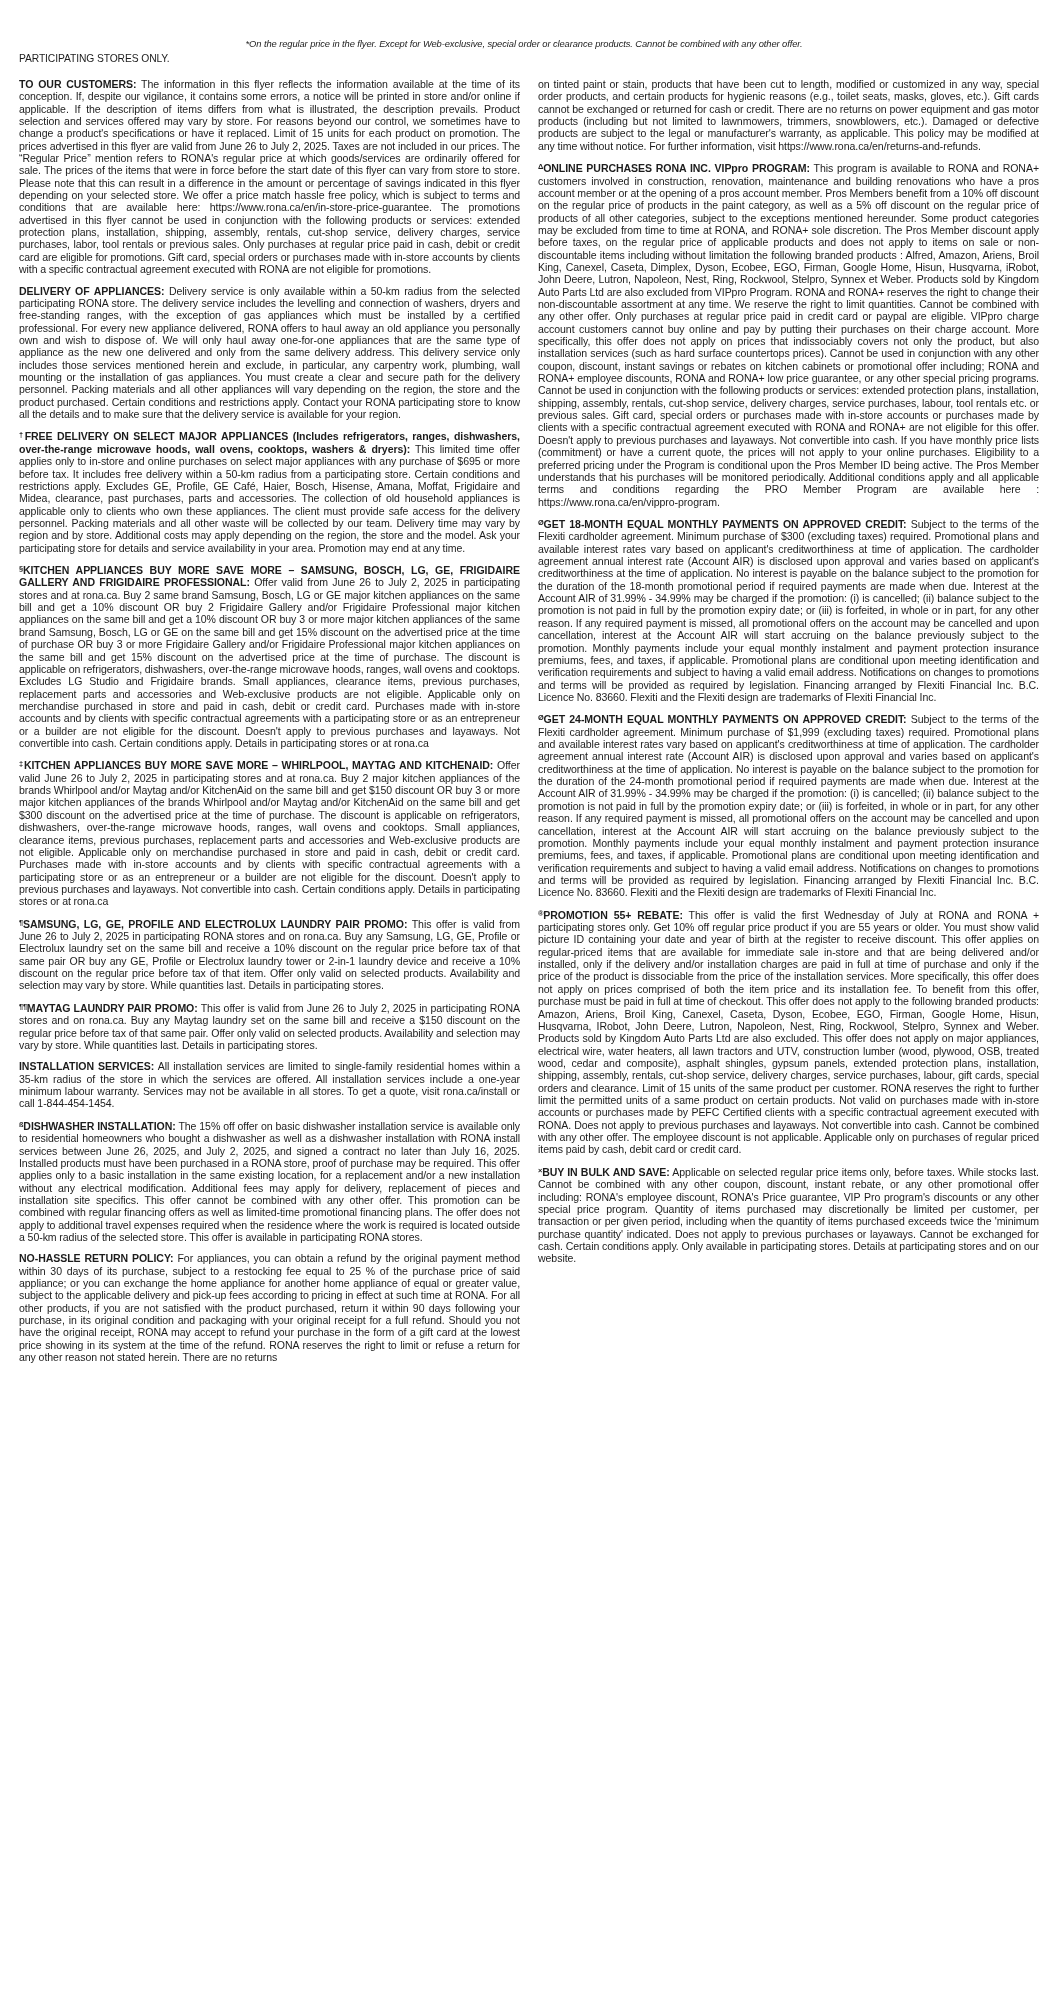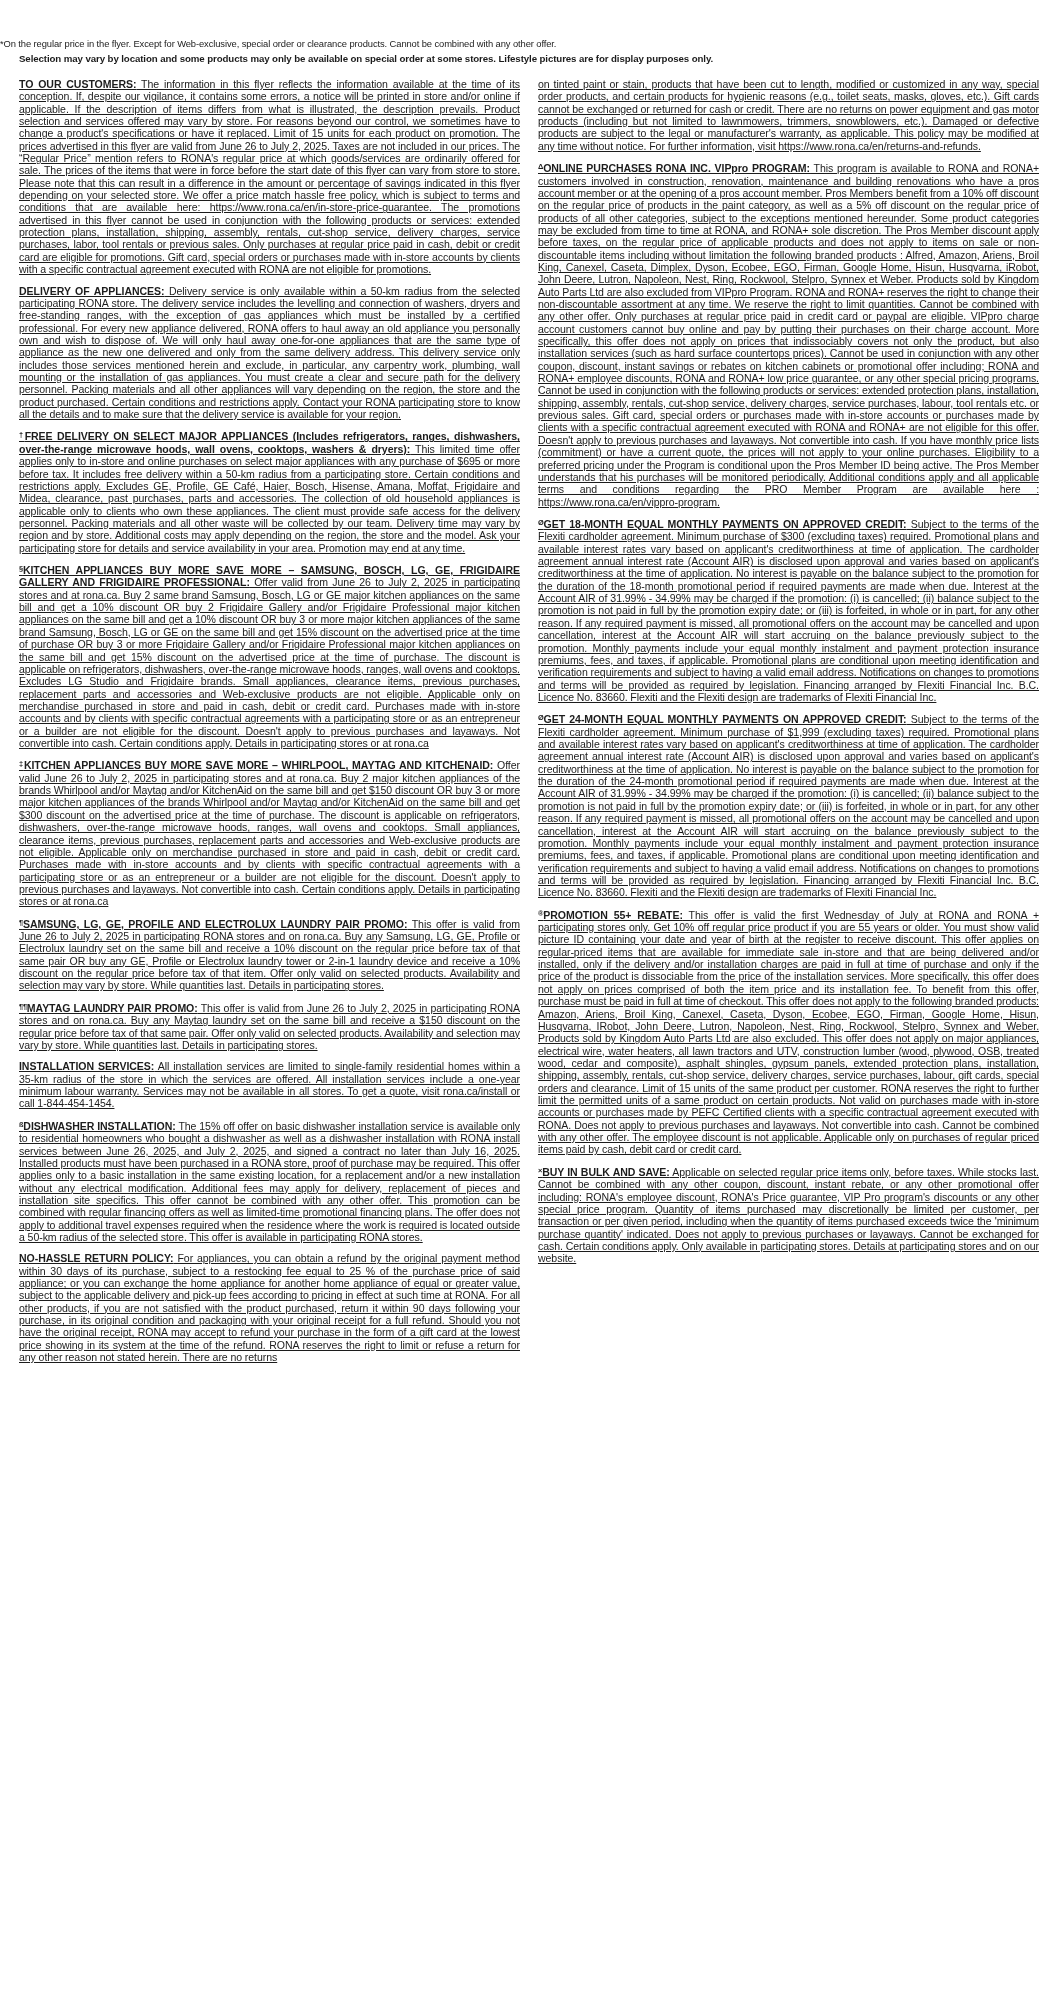--- a/index.html
+++ b/index.html
@@ -22,25 +22,26 @@
     inset: 0;
     padding: 0;
   }
 
   
   .asterisk-note {
     position: absolute;
     top: 38px;
     left: 0;
     width: 1048px;
-    text-align: left;
+    text-align: center;
     font-size: 9.4px;
     line-height: 11px;
     color: #222;
     letter-spacing: -0.1px;
+    font-style: italic;
   }
 
   
   .preamble {
     position: absolute;
     top: 53px;
     left: 19px;
     width: 1020px;
   }
   .preamble .line1 {
@@ -72,21 +73,20 @@
   }
   p.para {
     margin: 0 0 0 0;
     font-size: 10.55px;
     line-height: 12.35px;
     text-align: justify;
     text-justify: inter-word;
     letter-spacing: -0.06px;
     color: #1c1c1c;
     word-spacing: -0.1px;
-    text-decoration: underline;
   }
   p.para + p.para { margin-top: 9px; }
   .hd {
     font-weight: bold;
   }
   .sup {
     font-size: 7.4px;
     vertical-align: 3.2px;
     font-weight: bold;
     letter-spacing: -0.2px;
@@ -100,21 +100,21 @@
   }
 </style>
 </head>
 <body>
 
 <div class="page">
 
   <div class="asterisk-note">*On the regular price in the flyer. Except for Web-exclusive, special order or clearance products. Cannot be combined with any other offer.</div>
 
   <div class="preamble">
-    <div class="line2">Selection may vary by location and some products may only be available on special order at some stores. Lifestyle pictures are for display purposes only.</div>
+    <div class="line1">PARTICIPATING STORES ONLY.</div>
   </div>
 
   <div class="columns">
     <div class="col" id="col-left">
         <p class="para"><span class="hd">TO OUR CUSTOMERS:</span><span> The information in this flyer reflects the information available at the time of its conception. If, despite our vigilance, it contains some errors, a notice will be printed in store and/or online if applicable. If the description of items differs from what is illustrated, the description prevails. Product selection and services offered may vary by store. For reasons beyond our control, we sometimes have to change a product's specifications or have it replaced. Limit of 15 units for each product on promotion. The prices advertised in this flyer are valid from June 26 to July 2, 2025. Taxes are not included in our prices. The “Regular Price” mention refers to RONA's regular price at which goods/services are ordinarily offered for sale. The prices of the items that were in force before the start date of this flyer can vary from store to store. Please note that this can result in a difference in the amount or percentage of savings indicated in this flyer depending on your selected store. We offer a price match hassle free policy, which is subject to terms and conditions that are available here: https://www.rona.ca/en/in-store-price-guarantee. The promotions advertised in this flyer cannot be used in conjunction with the following products or services: extended protection plans, installation, shipping, assembly, rentals, cut-shop service, delivery charges, service purchases, labor, tool rentals or previous sales. Only purchases at regular price paid in cash, debit or credit card are eligible for promotions. Gift card, special orders or purchases made with in-store accounts by clients with a specific contractual agreement executed with RONA are not eligible for promotions.</span></p>
         <p class="para"><span class="hd">DELIVERY OF APPLIANCES:</span><span> Delivery service is only available within a 50-km radius from the selected participating RONA store. The delivery service includes the levelling and connection of washers, dryers and free-standing ranges, with the exception of gas appliances which must be installed by a certified professional. For every new appliance delivered, RONA offers to haul away an old appliance you personally own and wish to dispose of. We will only haul away one-for-one appliances that are the same type of appliance as the new one delivered and only from the same delivery address. This delivery service only includes those services mentioned herein and exclude, in particular, any carpentry work, plumbing, wall mounting or the installation of gas appliances. You must create a clear and secure path for the delivery personnel. Packing materials and all other appliances will vary depending on the region, the store and the product purchased. Certain conditions and restrictions apply. Contact your RONA participating store to know all the details and to make sure that the delivery service is available for your region.</span></p>
         <p class="para"><span class="sup">†</span><span class="hd">FREE DELIVERY ON SELECT MAJOR APPLIANCES (Includes refrigerators, ranges, dishwashers, over-the-range microwave hoods, wall ovens, cooktops, washers &amp; dryers):</span><span> This limited time offer applies only to in-store and online purchases on select major appliances with any purchase of $695 or more before tax. It includes free delivery within a 50-km radius from a participating store. Certain conditions and restrictions apply. Excludes GE, Profile, GE Café, Haier, Bosch, Hisense, Amana, Moffat, Frigidaire and Midea, clearance, past purchases, parts and accessories. The collection of old household appliances is applicable only to clients who own these appliances. The client must provide safe access for the delivery personnel. Packing materials and all other waste will be collected by our team. Delivery time may vary by region and by store. Additional costs may apply depending on the region, the store and the model. Ask your participating store for details and service availability in your area. Promotion may end at any time.</span></p>
         <p class="para"><span class="sup">§</span><span class="hd">KITCHEN APPLIANCES BUY MORE SAVE MORE – SAMSUNG, BOSCH, LG, GE, FRIGIDAIRE GALLERY AND FRIGIDAIRE PROFESSIONAL:</span><span> Offer valid from June 26 to July 2, 2025 in participating stores and at rona.ca. Buy 2 same brand Samsung, Bosch, LG or GE major kitchen appliances on the same bill and get a 10% discount OR buy 2 Frigidaire Gallery and/or Frigidaire Professional major kitchen appliances on the same bill and get a 10% discount OR buy 3 or more major kitchen appliances of the same brand Samsung, Bosch, LG or GE on the same bill and get 15% discount on the advertised price at the time of purchase OR buy 3 or more Frigidaire Gallery and/or Frigidaire Professional major kitchen appliances on the same bill and get 15% discount on the advertised price at the time of purchase. The discount is applicable on refrigerators, dishwashers, over-the-range microwave hoods, ranges, wall ovens and cooktops. Excludes LG Studio and Frigidaire brands. Small appliances, clearance items, previous purchases, replacement parts and accessories and Web-exclusive products are not eligible. Applicable only on merchandise purchased in store and paid in cash, debit or credit card. Purchases made with in-store accounts and by clients with specific contractual agreements with a participating store or as an entrepreneur or a builder are not eligible for the discount. Doesn't apply to previous purchases and layaways. Not convertible into cash. Certain conditions apply. Details in participating stores or at rona.ca</span></p>
         <p class="para"><span class="sup">‡</span><span class="hd">KITCHEN APPLIANCES BUY MORE SAVE MORE – WHIRLPOOL, MAYTAG AND KITCHENAID:</span><span> Offer valid June 26 to July 2, 2025 in participating stores and at rona.ca. Buy 2 major kitchen appliances of the brands Whirlpool and/or Maytag and/or KitchenAid on the same bill and get $150 discount OR buy 3 or more major kitchen appliances of the brands Whirlpool and/or Maytag and/or KitchenAid on the same bill and get $300 discount on the advertised price at the time of purchase. The discount is applicable on refrigerators, dishwashers, over-the-range microwave hoods, ranges, wall ovens and cooktops. Small appliances, clearance items, previous purchases, replacement parts and accessories and Web-exclusive products are not eligible. Applicable only on merchandise purchased in store and paid in cash, debit or credit card. Purchases made with in-store accounts and by clients with specific contractual agreements with a participating store or as an entrepreneur or a builder are not eligible for the discount. Doesn't apply to previous purchases and layaways. Not convertible into cash. Certain conditions apply. Details in participating stores or at rona.ca</span></p>
         <p class="para"><span class="sup">¶</span><span class="hd">SAMSUNG, LG, GE, PROFILE AND ELECTROLUX LAUNDRY PAIR PROMO:</span><span> This offer is valid from June 26 to July 2, 2025 in participating RONA stores and on rona.ca. Buy any Samsung, LG, GE, Profile or Electrolux laundry set on the same bill and receive a 10% discount on the regular price before tax of that same pair OR buy any GE, Profile or Electrolux laundry tower or 2-in-1 laundry device and receive a 10% discount on the regular price before tax of that item. Offer only valid on selected products. Availability and selection may vary by store. While quantities last. Details in participating stores.</span></p>

